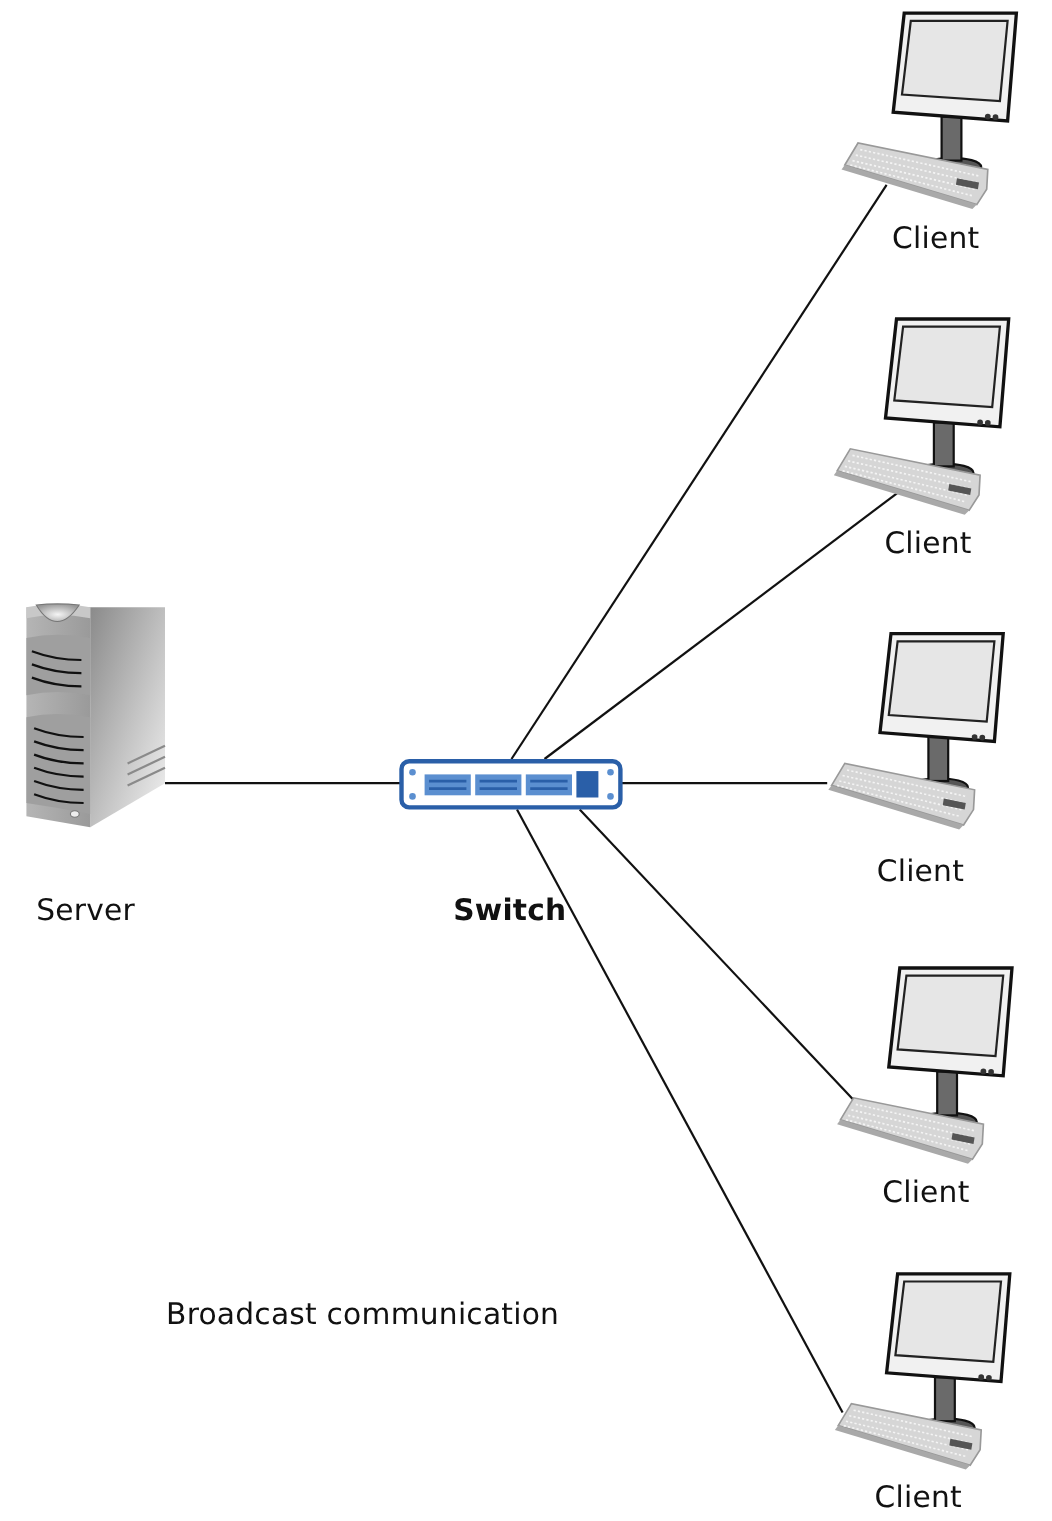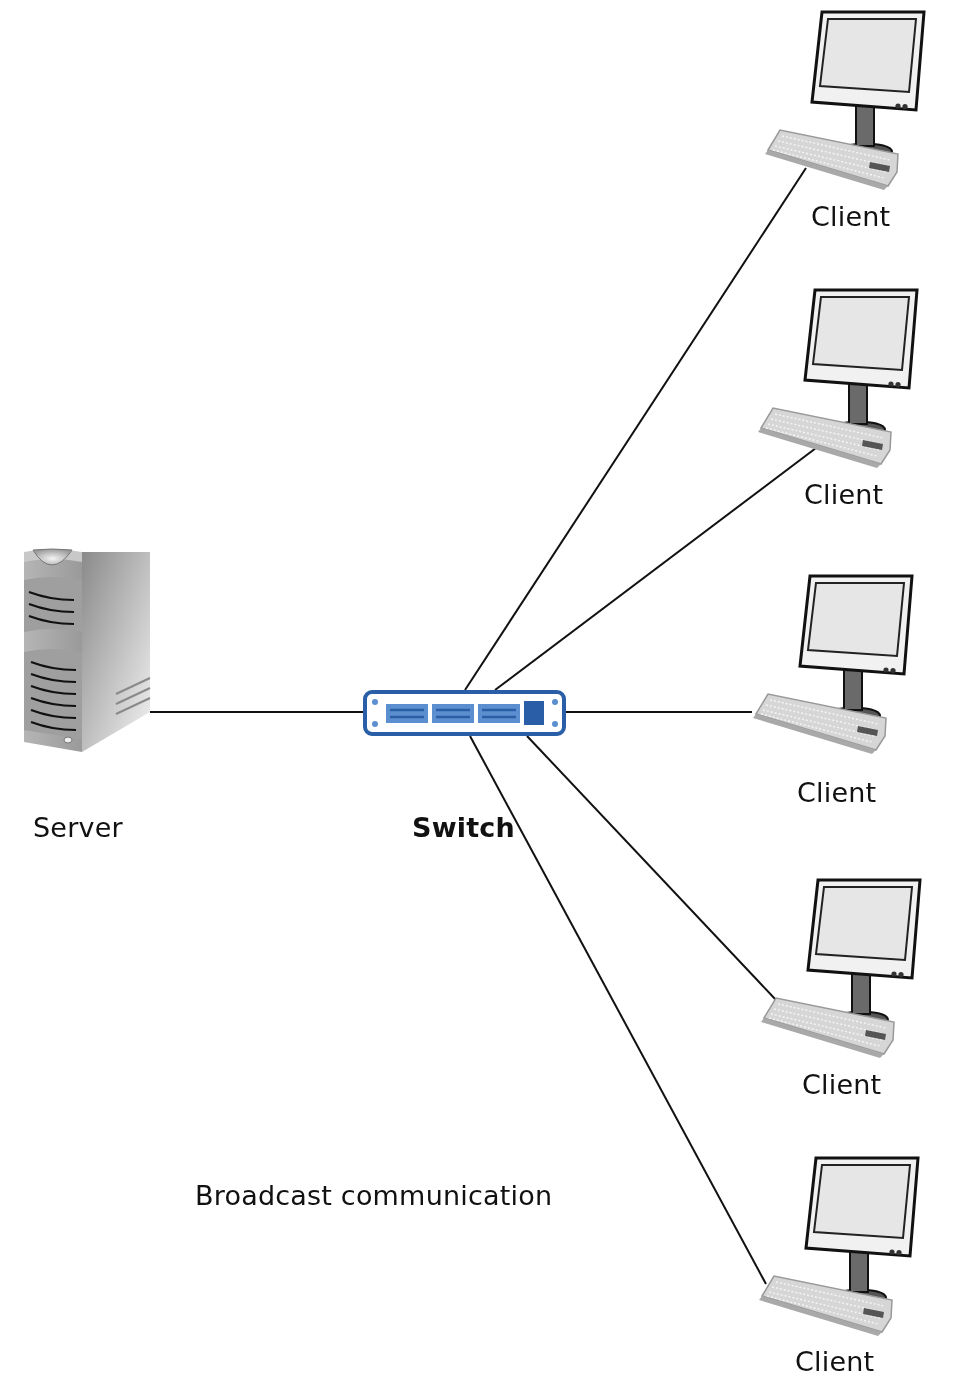--- a/index.html
+++ b/index.html
@@ -122,13 +122,13 @@
     </g>
 </svg>
 
 <div class="label" style="left:33px; top:812px;">Server</div>
 <div class="label" style="left:412px; top:812px;font-weight:bold;">Switch</div>
 <div class="label" style="left:811px; top:201px;">Client</div>
 <div class="label" style="left:804px; top:479px;">Client</div>
 <div class="label" style="left:797px; top:777px;">Client</div>
 <div class="label" style="left:802px; top:1069px;">Client</div>
 <div class="label" style="left:795px; top:1346px;">Client</div>
-<div class="label" style="left:151px; top:1180px;margin-left:44px;">Broadcast communication</div>
+<div class="label" style="left:151px; top:1180px;">Broadcast communication</div>
 
 </body></html>

